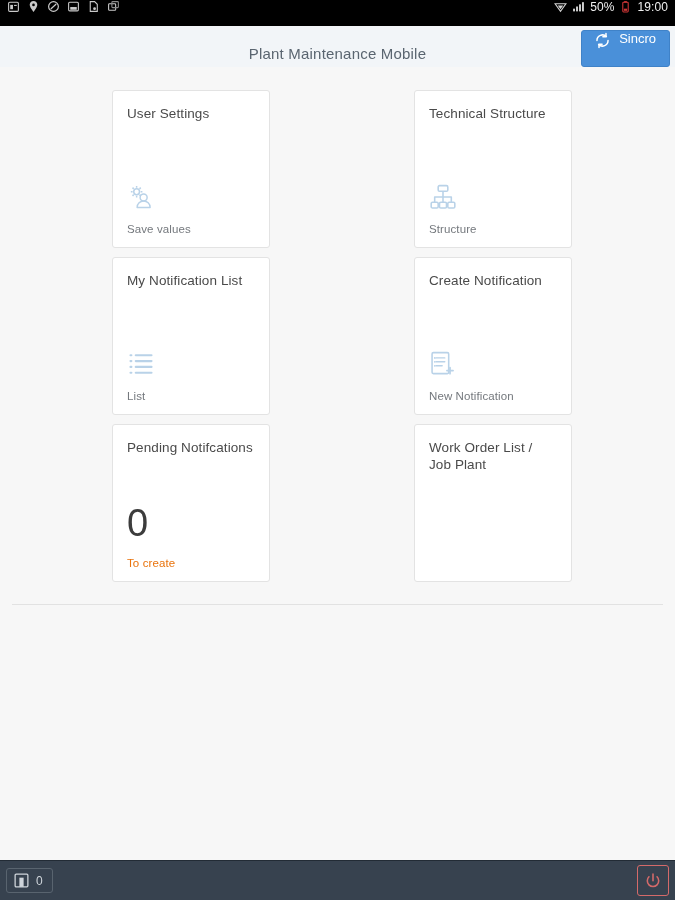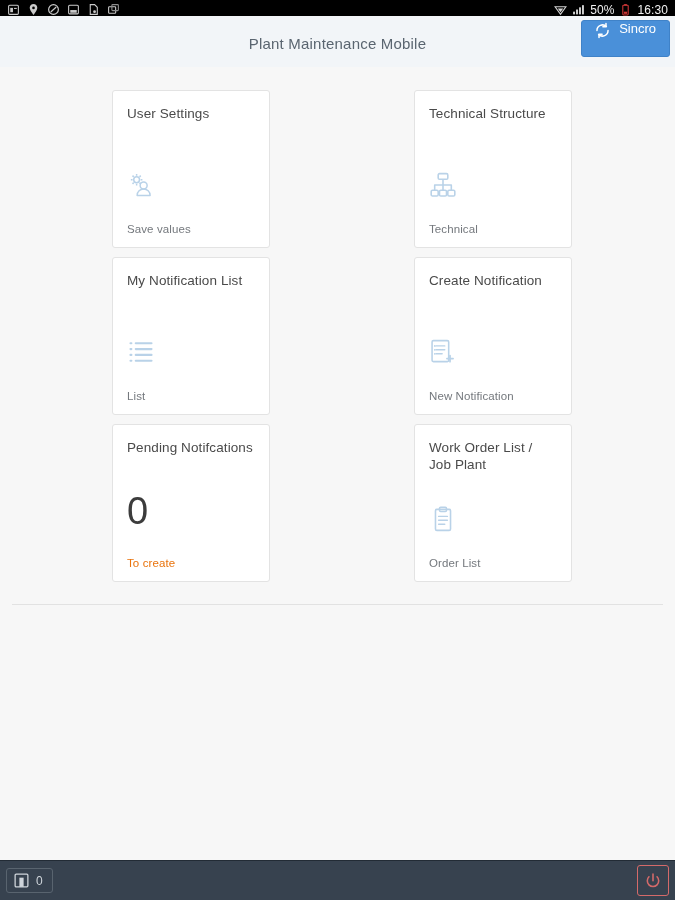--- a/index.html
+++ b/index.html
@@ -11,24 +11,24 @@
   }
 
   body {
     font-family: "Liberation Sans", sans-serif;
     background: #f7f7f7;
     position: relative;
   }
 
   
   .statusbar {
-    height: 16px;
+    height: 26px;
     background: #000000;
     display: flex;
-    align-items: flex-end;
+    align-items: flex-start;
     justify-content: space-between;
     padding: 0 7px;
     color: #e8e8e8;
   }
   .sb-left { display: flex; align-items: center; gap: 7px; }
   .sb-right { display: flex; align-items: center; gap: 5px; }
   .sb-icon { width: 13px; height: 13px; display: block; opacity: .92; }
   .sb-text {
     font-size: 12px;
     color: #f0f0f0;
@@ -100,21 +100,21 @@
   .tile-title {
     font-size: 13.5px;
     color: #4a4a4a;
     line-height: 1.24;
     letter-spacing: .1px;
   }
   .tile-body {
     margin-top: auto;
     display: flex;
     flex-direction: column;
-    gap: 24px;
+    gap: 12px;
   }
   .tile-icon { width: 28px; height: 28px; display: block; }
   .tile-sub {
     font-size: 11.5px;
     color: #74787d;
     letter-spacing: .1px;
   }
   .tile-kpi {
     font-size: 38px;
     color: #3c3c3c;
@@ -209,21 +209,21 @@
       <rect x="7.5" y="12" width="3.5" height="9" fill="#e6e6e6"></rect>
       <rect x="13" y="8" width="3.5" height="13" fill="#e6e6e6"></rect>
       <rect x="18.5" y="4" width="3.5" height="17" fill="#e6e6e6"></rect>
     </svg>
     <span class="sb-text">50%</span>
     <svg class="sb-icon" viewBox="0 0 24 24">
       <rect x="7" y="4" width="10" height="18" rx="1.5" fill="none" stroke="#e03b3b" stroke-width="2"></rect>
       <rect x="9.5" y="2" width="5" height="2.5" fill="#e03b3b"></rect>
       <rect x="9" y="16" width="6" height="4" fill="#e03b3b"></rect>
     </svg>
-    <span class="sb-text">16:30</span>
+    <span class="sb-text">19:00</span>
   </div>
 </div>
 
 <div class="appheader">
   <span class="app-title">Plant Maintenance Mobile</span>
   <div class="sync-btn">
     <svg class="sync-icon" viewBox="0 0 24 24">
       <path d="M19 12a7 7 0 0 1-11.9 5M5 12a7 7 0 0 1 11.9-5" fill="none" stroke="#ffffff" stroke-width="1.9" stroke-linecap="round"></path>
       <path d="M16.4 3.3v3.9h-3.9" fill="none" stroke="#ffffff" stroke-width="1.9" stroke-linecap="round" stroke-linejoin="round"></path>
       <path d="M7.6 20.7v-3.9h3.9" fill="none" stroke="#ffffff" stroke-width="1.9" stroke-linecap="round" stroke-linejoin="round"></path>
@@ -255,21 +255,21 @@
       <div class="tile-body">
         <svg class="tile-icon" viewBox="0 0 32 32">
           <g fill="none" stroke="#b9d2e8" stroke-width="1.8" stroke-linejoin="round">
             <rect x="10.5" y="3" width="11" height="6.5" rx="1.5"></rect>
             <rect x="2.5" y="22" width="8" height="6.5" rx="1.5"></rect>
             <rect x="12" y="22" width="8" height="6.5" rx="1.5"></rect>
             <rect x="21.5" y="22" width="8" height="6.5" rx="1.5"></rect>
             <path d="M16 9.5v6.5M6.5 22v-6h19v6M16 16v6"></path>
           </g>
         </svg>
-        <div class="tile-sub">Technical</div>
+        <div class="tile-sub">Structure</div>
       </div>
     </div>
 
     <div class="tile">
       <div class="tile-title">My Notification List</div>
       <div class="tile-body">
         <svg class="tile-icon" viewBox="0 0 32 32">
           <g stroke="#b9d2e8" stroke-width="2.4" stroke-linecap="round">
             <line x1="10" y1="6" x2="28" y2="6"></line>
             <line x1="10" y1="12.7" x2="28" y2="12.7"></line>
@@ -303,32 +303,20 @@
     <div class="tile">
       <div class="tile-title">Pending Notifcations</div>
       <div class="tile-body">
         <div class="tile-kpi">0</div>
         <div class="tile-sub accent">To create</div>
       </div>
     </div>
 
     <div class="tile">
       <div class="tile-title">Work Order List / Job Plant</div>
-      <div class="tile-body">
-        <svg class="tile-icon" viewBox="0 0 32 32">
-          <path d="M9 5h14a1.6 1.6 0 0 1 1.6 1.6v20.8A1.6 1.6 0 0 1 23 29H9a1.6 1.6 0 0 1-1.6-1.6V6.6A1.6 1.6 0 0 1 9 5z" fill="none" stroke="#b9d2e8" stroke-width="1.8"></path>
-          <rect x="12" y="2.5" width="8" height="5" rx="1.4" fill="none" stroke="#b9d2e8" stroke-width="1.8"></rect>
-          <g stroke="#b9d2e8" stroke-width="1.7" stroke-linecap="round">
-            <line x1="11" y1="13" x2="21" y2="13"></line>
-            <line x1="11" y1="17.5" x2="21" y2="17.5"></line>
-            <line x1="11" y1="22" x2="18" y2="22"></line>
-          </g>
-        </svg>
-        <div class="tile-sub">Order List</div>
-      </div>
     </div>
 
   </div>
 
   <div class="divider"></div>
 </div>
 
 <div class="bottombar">
   <div class="nav-chip">
     <svg class="nav-chip-icon" viewBox="0 0 24 24">

